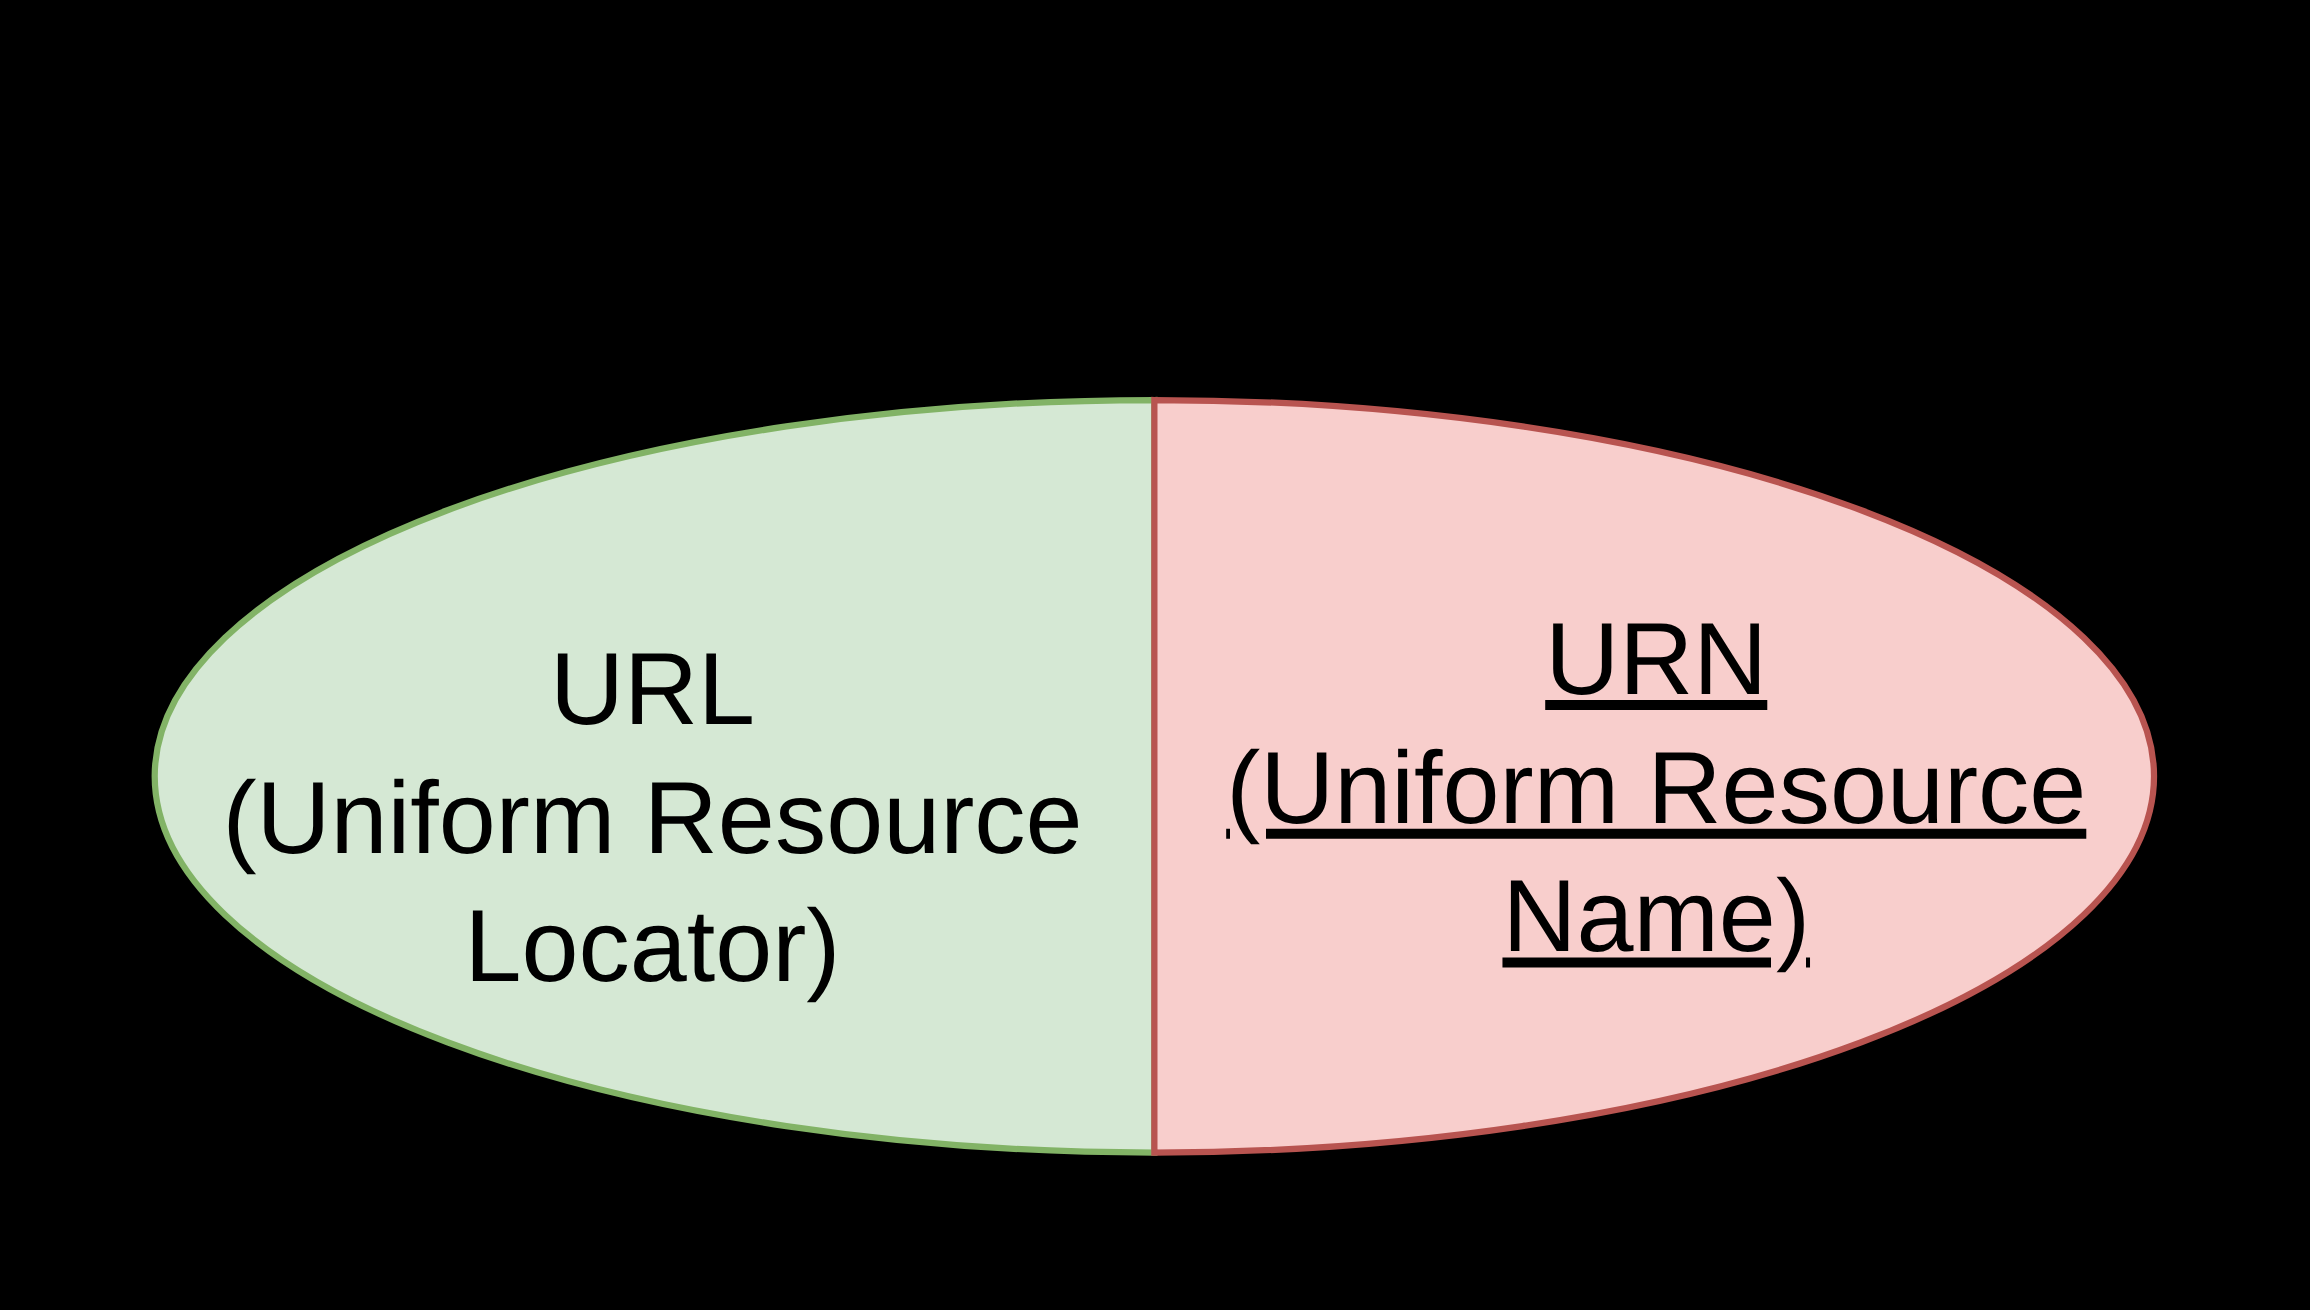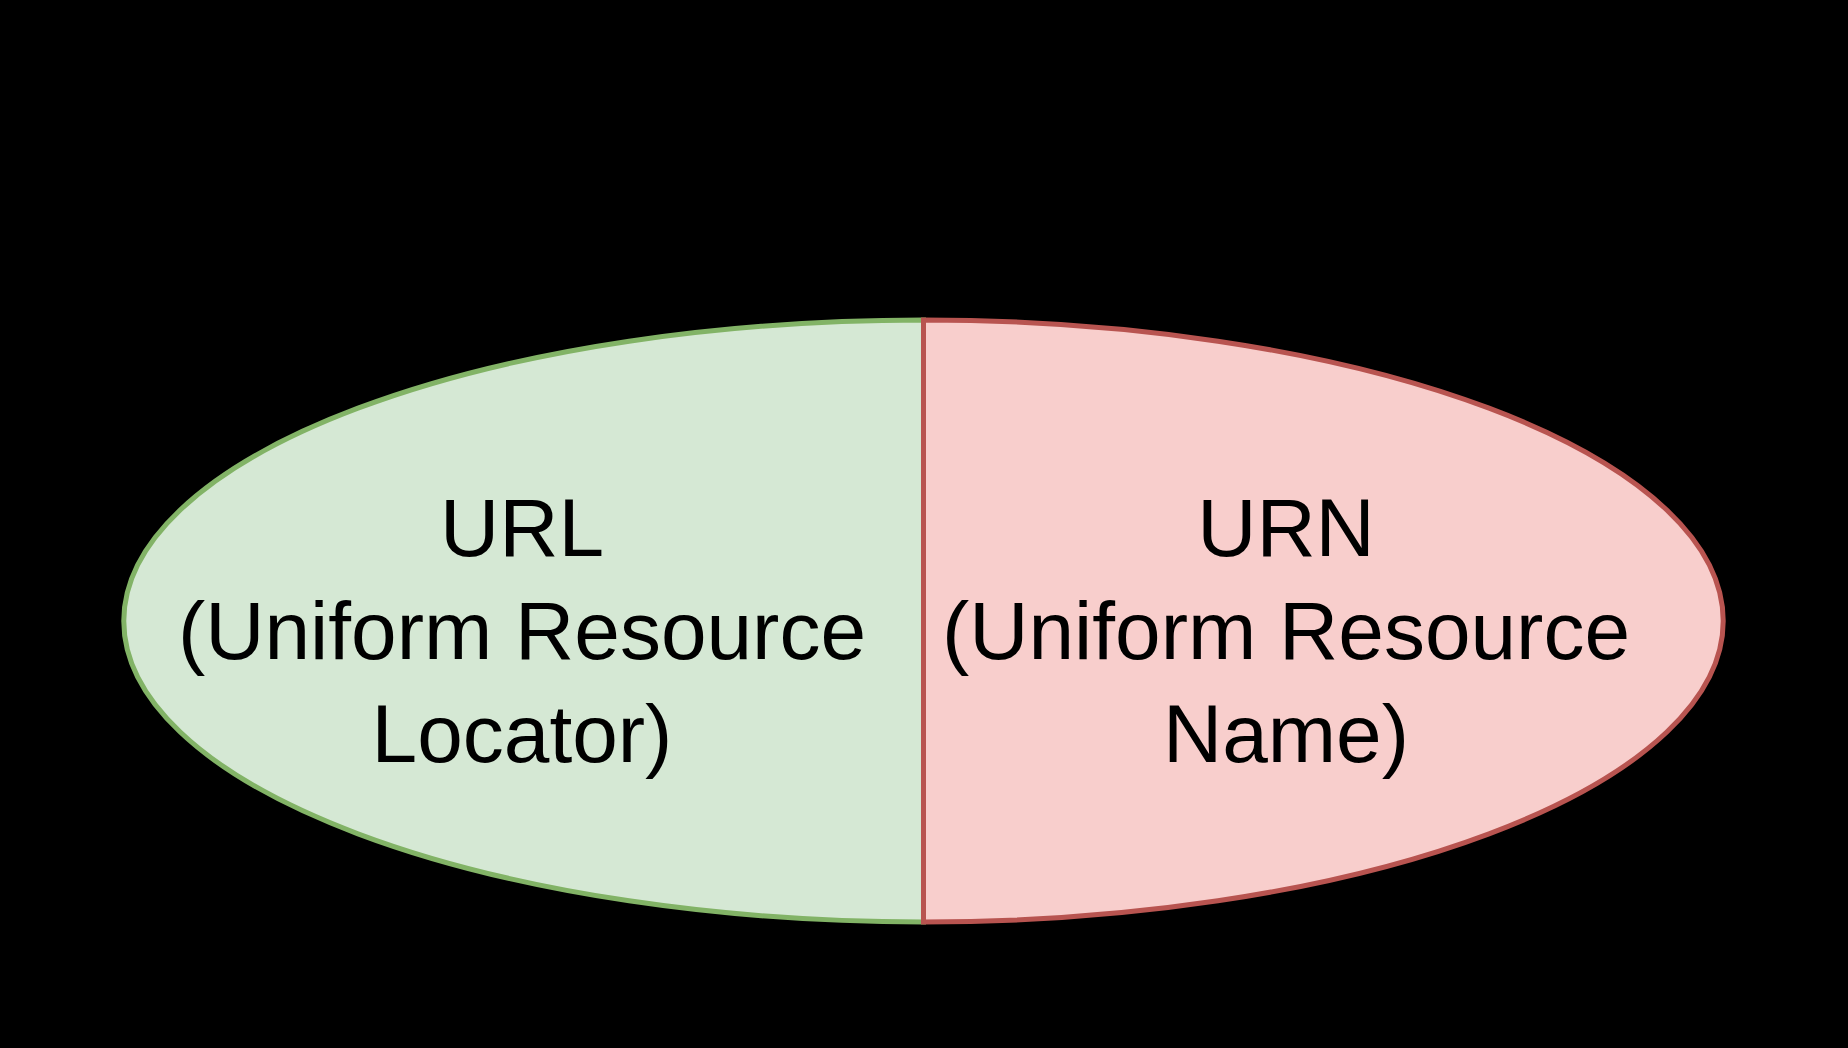--- a/index.html
+++ b/index.html
@@ -26,22 +26,22 @@
     top: 476px;
     width: 740px;
     font-size: 82px;
     line-height: 103px;
     font-weight: 400;
     color: #000000;
     text-align: center;
     white-space: pre-line;
     pointer-events: none;
   }
-  .half-label.left  { left: 152px; }
-  .half-label.right { left: 916px; }
+  .half-label.left  { left: 152px; margin-top: 24px; }
+  .half-label.right { left: 955px; text-decoration: underline; }
 </style>
 </head>
 <body>
 
 <div class="canvas">
 
   <svg width="1848" height="1048" viewBox="0 0 1848 1048">
 
     <path d="M 923.5 320 A 800 301 0 0 0 923.5 922 Z" stroke-width="5" fill="#d5e8d4" stroke="#82b366"></path>
 

